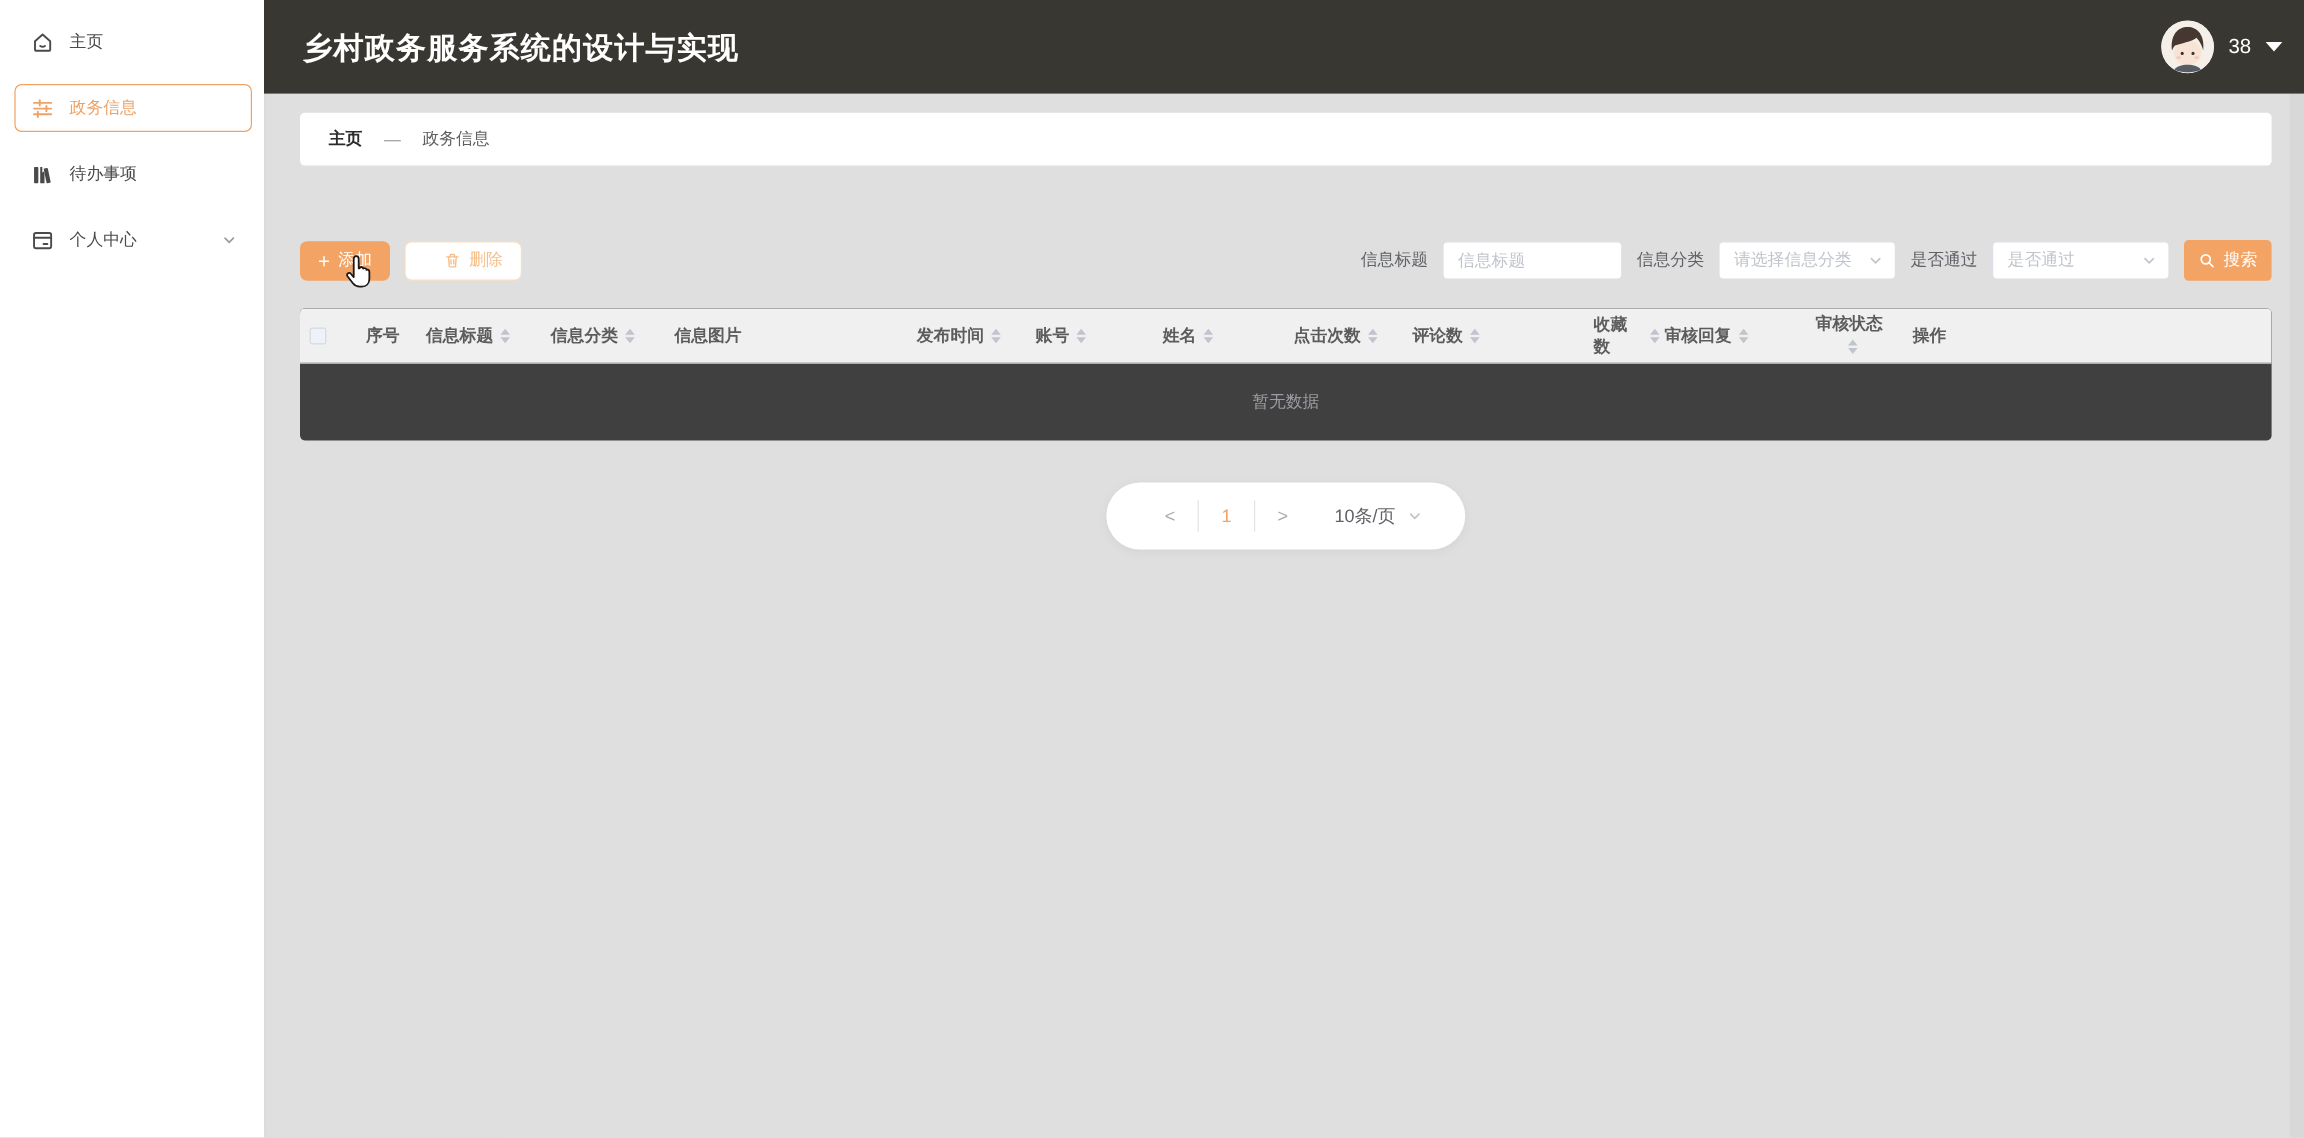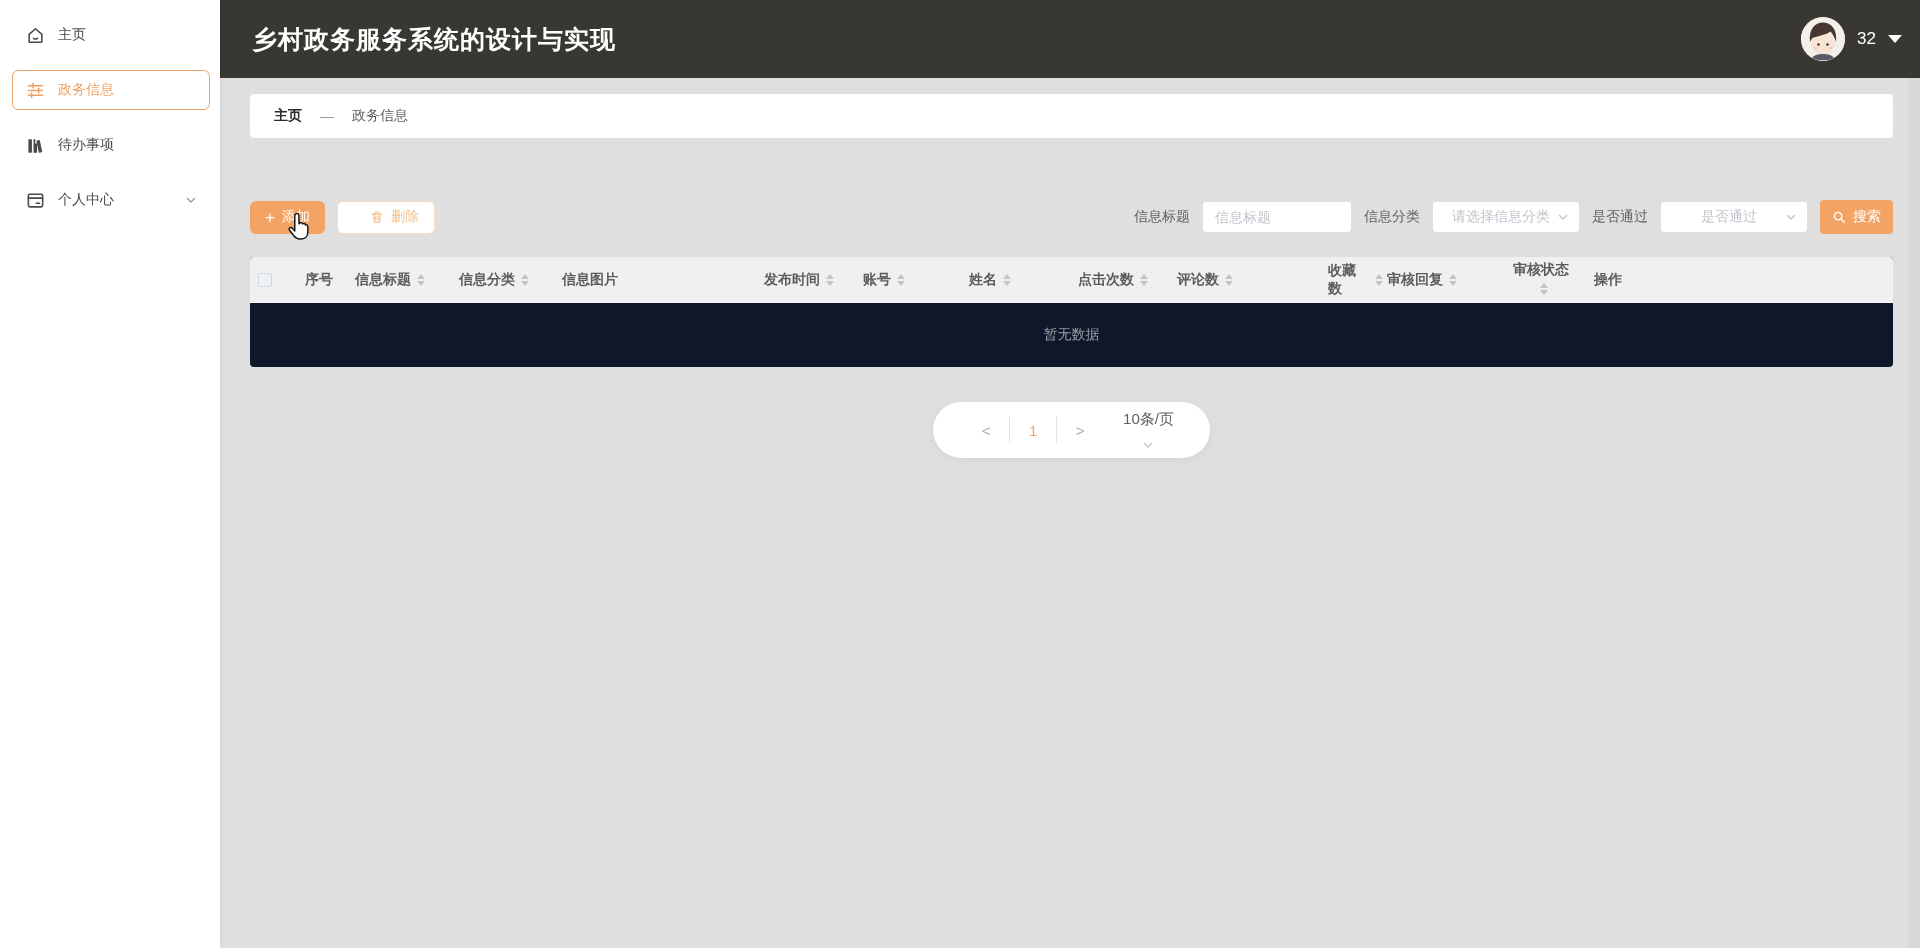--- a/index.html
+++ b/index.html
@@ -75,44 +75,44 @@
   .f-input {
     width:150px; height:32px; border:1px solid #dcdfe6; border-radius:4px;
     padding:0 12px; font-size:14px; color:#5f6166; background:#fff; outline:none;
     font-family:inherit;
   }
   .f-input::placeholder { color:#c0c4cc; }
   .f-select {
     width:148px; height:32px; border:1px solid #dcdfe6; border-radius:4px; background:#fff;
     display:flex; align-items:center; padding:0 10px 0 12px; cursor:pointer;
   }
-  .f-select .ph { font-size:14px; color:#c0c4cc; flex:1; white-space:nowrap; overflow:hidden;text-align:center; }
+  .f-select .ph { font-size:14px; color:#c0c4cc; flex:1; white-space:nowrap; overflow:hidden; }
   .btn-search { background:#f3a364; color:#fff; border-radius:4px; height:34px; padding:0 12px; }
 
   
-  .table-card { margin-top:23px; background:#0f172a; border-radius:4px; overflow:hidden; }
+  .table-card { margin-top:23px; background:#404040; border-radius:4px; overflow:hidden; }
   .t-header { display:flex; align-items:center; height:45px; background:#f0f0f0;
               font-size:14px; color:#5c5c5c; font-weight:bold; }
   .th { display:flex; align-items:center; padding-right:4px; flex:0 0 auto; }
   .th-check { width:55px; padding-left:8px; }
   .checkbox { width:14px; height:14px; border:1px solid #d3d9e2; background:#eef1f7; border-radius:2px; display:inline-block; cursor:pointer; }
   .caret-wrapper { display:inline-flex; flex-direction:column; margin-left:6px; gap:2px; cursor:pointer; }
   .caret-up   { width:0; height:0; border:4px solid transparent; border-bottom:5px solid #c0c4cc; }
   .caret-down { width:0; height:0; border:4px solid transparent; border-top:5px solid #c0c4cc; }
   .t-empty { height:65px; display:flex; align-items:center; justify-content:center;
              color:#9a9da3; font-size:14px; border-top:1px solid #f5f5f5; }
 
   
   .pag-wrap { margin-top:35px; display:flex; justify-content:center; }
   .pag-pill { height:56px; background:#fff; border-radius:28px; display:flex; align-items:center;
               padding:0 36px; box-shadow:0 2px 10px rgba(0,0,0,0.05); }
   .pg-btn { width:34px; text-align:center; font-size:15px; color:#a8abb0; cursor:pointer; }
   .pg-div { width:1px; height:26px; background:#e3e3e3; margin:0 6px; }
   .pg-page { width:34px; text-align:center; font-size:15px; color:#f2a35f; cursor:pointer; }
-  .pg-size { margin-left:26px; display:flex; align-items:center; gap:10px; cursor:pointer;flex-direction:column; }
+  .pg-size { margin-left:26px; display:flex; align-items:center; gap:10px; cursor:pointer; }
   .pg-size-text { font-size:15px; color:#5f6166; }
 
   
   .cursor { position:absolute; left:284px; top:212px; z-index:20; pointer-events:none; }
 
   svg { display:block; }
 </style>
 </head>
 <body>
 
@@ -178,21 +178,21 @@
         <circle cx="22" cy="22" r="22" fill="#f4efe9"></circle>
         <ellipse cx="22" cy="27" rx="11.5" ry="10.5" fill="#f8e4d4"></ellipse>
         <path d="M9 25 C7.5 12 14 5.5 22 5.5 C30 5.5 36.5 12 35 25 C33.5 19.5 31.5 17 29.5 14.5 C25 18 16.5 19 11.5 21 C10.4 22.2 9.6 23.5 9 25 Z" fill="#463830"></path>
         <circle cx="17.5" cy="27.5" r="1.3" fill="#3a3230"></circle>
         <circle cx="26.5" cy="27.5" r="1.3" fill="#3a3230"></circle>
         <ellipse cx="14.5" cy="31" rx="2" ry="1.2" fill="#f3c8b4"></ellipse>
         <ellipse cx="29.5" cy="31" rx="2" ry="1.2" fill="#f3c8b4"></ellipse>
         <path d="M11 41 C14 35.5 30 35.5 33 41 C29.5 44 14.5 44 11 41 Z" fill="#565c63"></path>
       </svg>
     </div>
-    <span class="username">32</span>
+    <span class="username">38</span>
     <span class="dropdown-arrow"></span>
   </div>
 </div>
 
 <div class="content">
 
   <div class="breadcrumb-card">
     <span class="bc-root">主页</span>
     <span class="bc-sep">—</span>
     <span class="bc-cur">政务信息</span>

